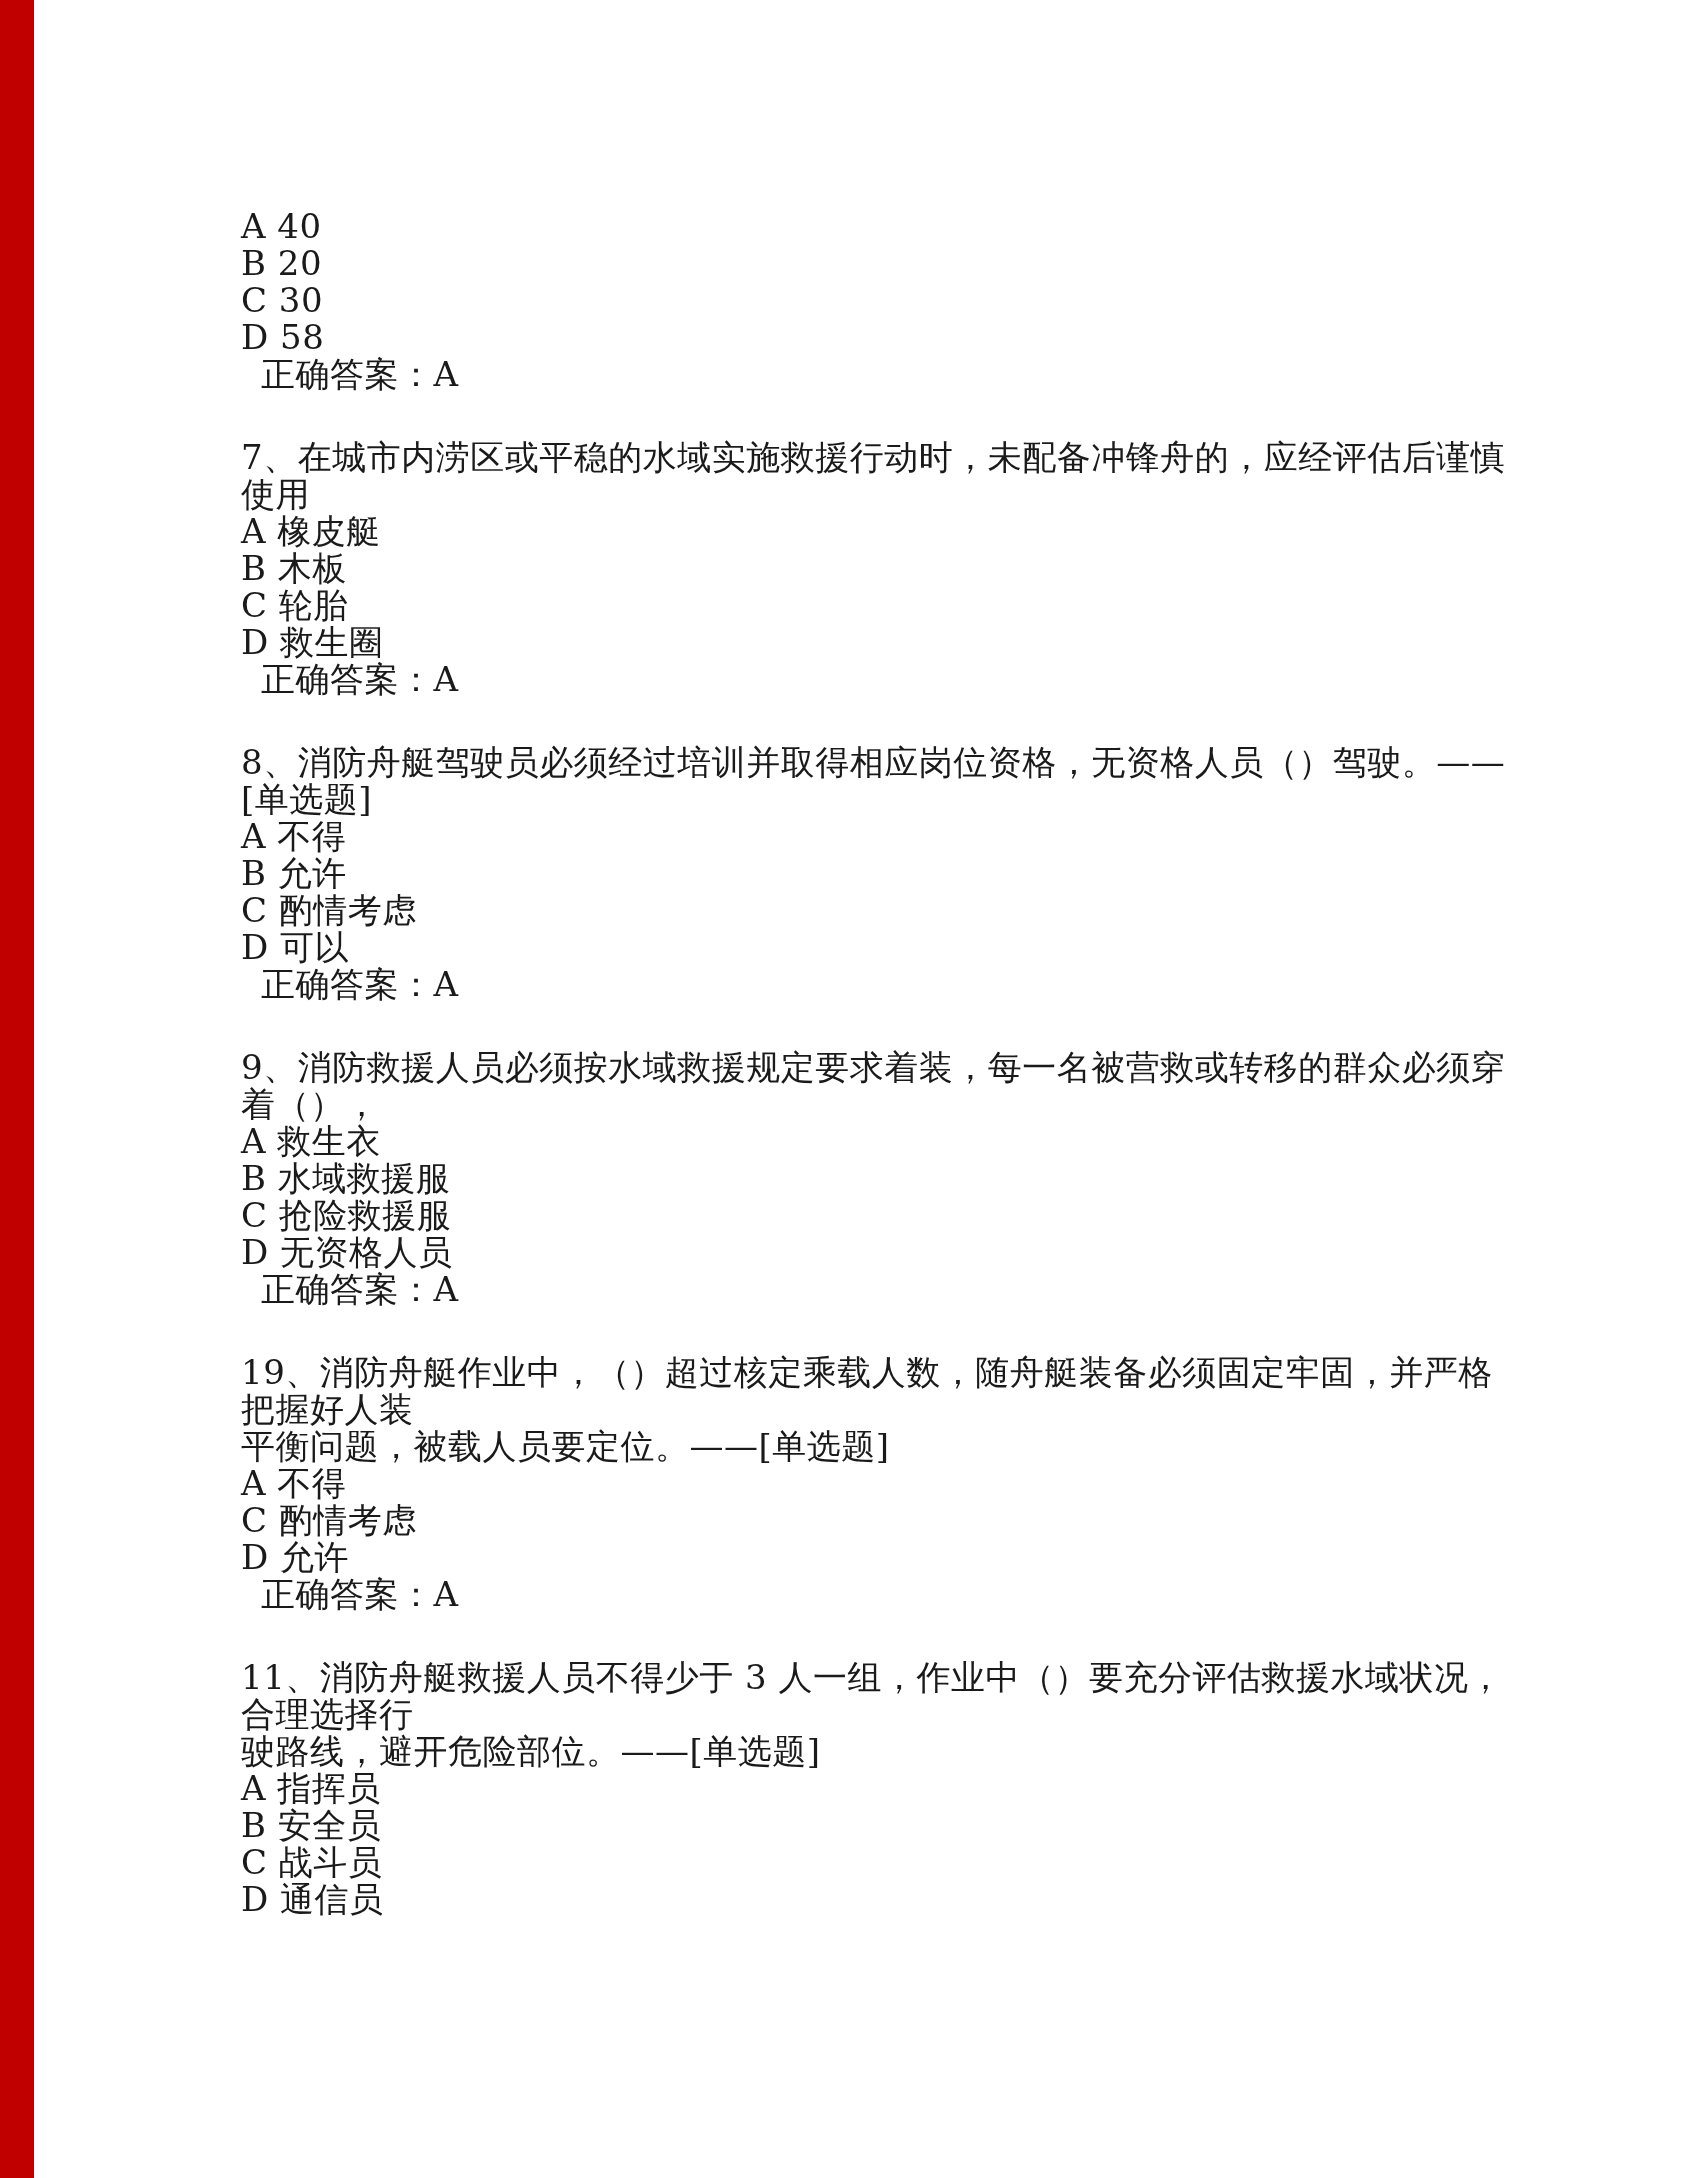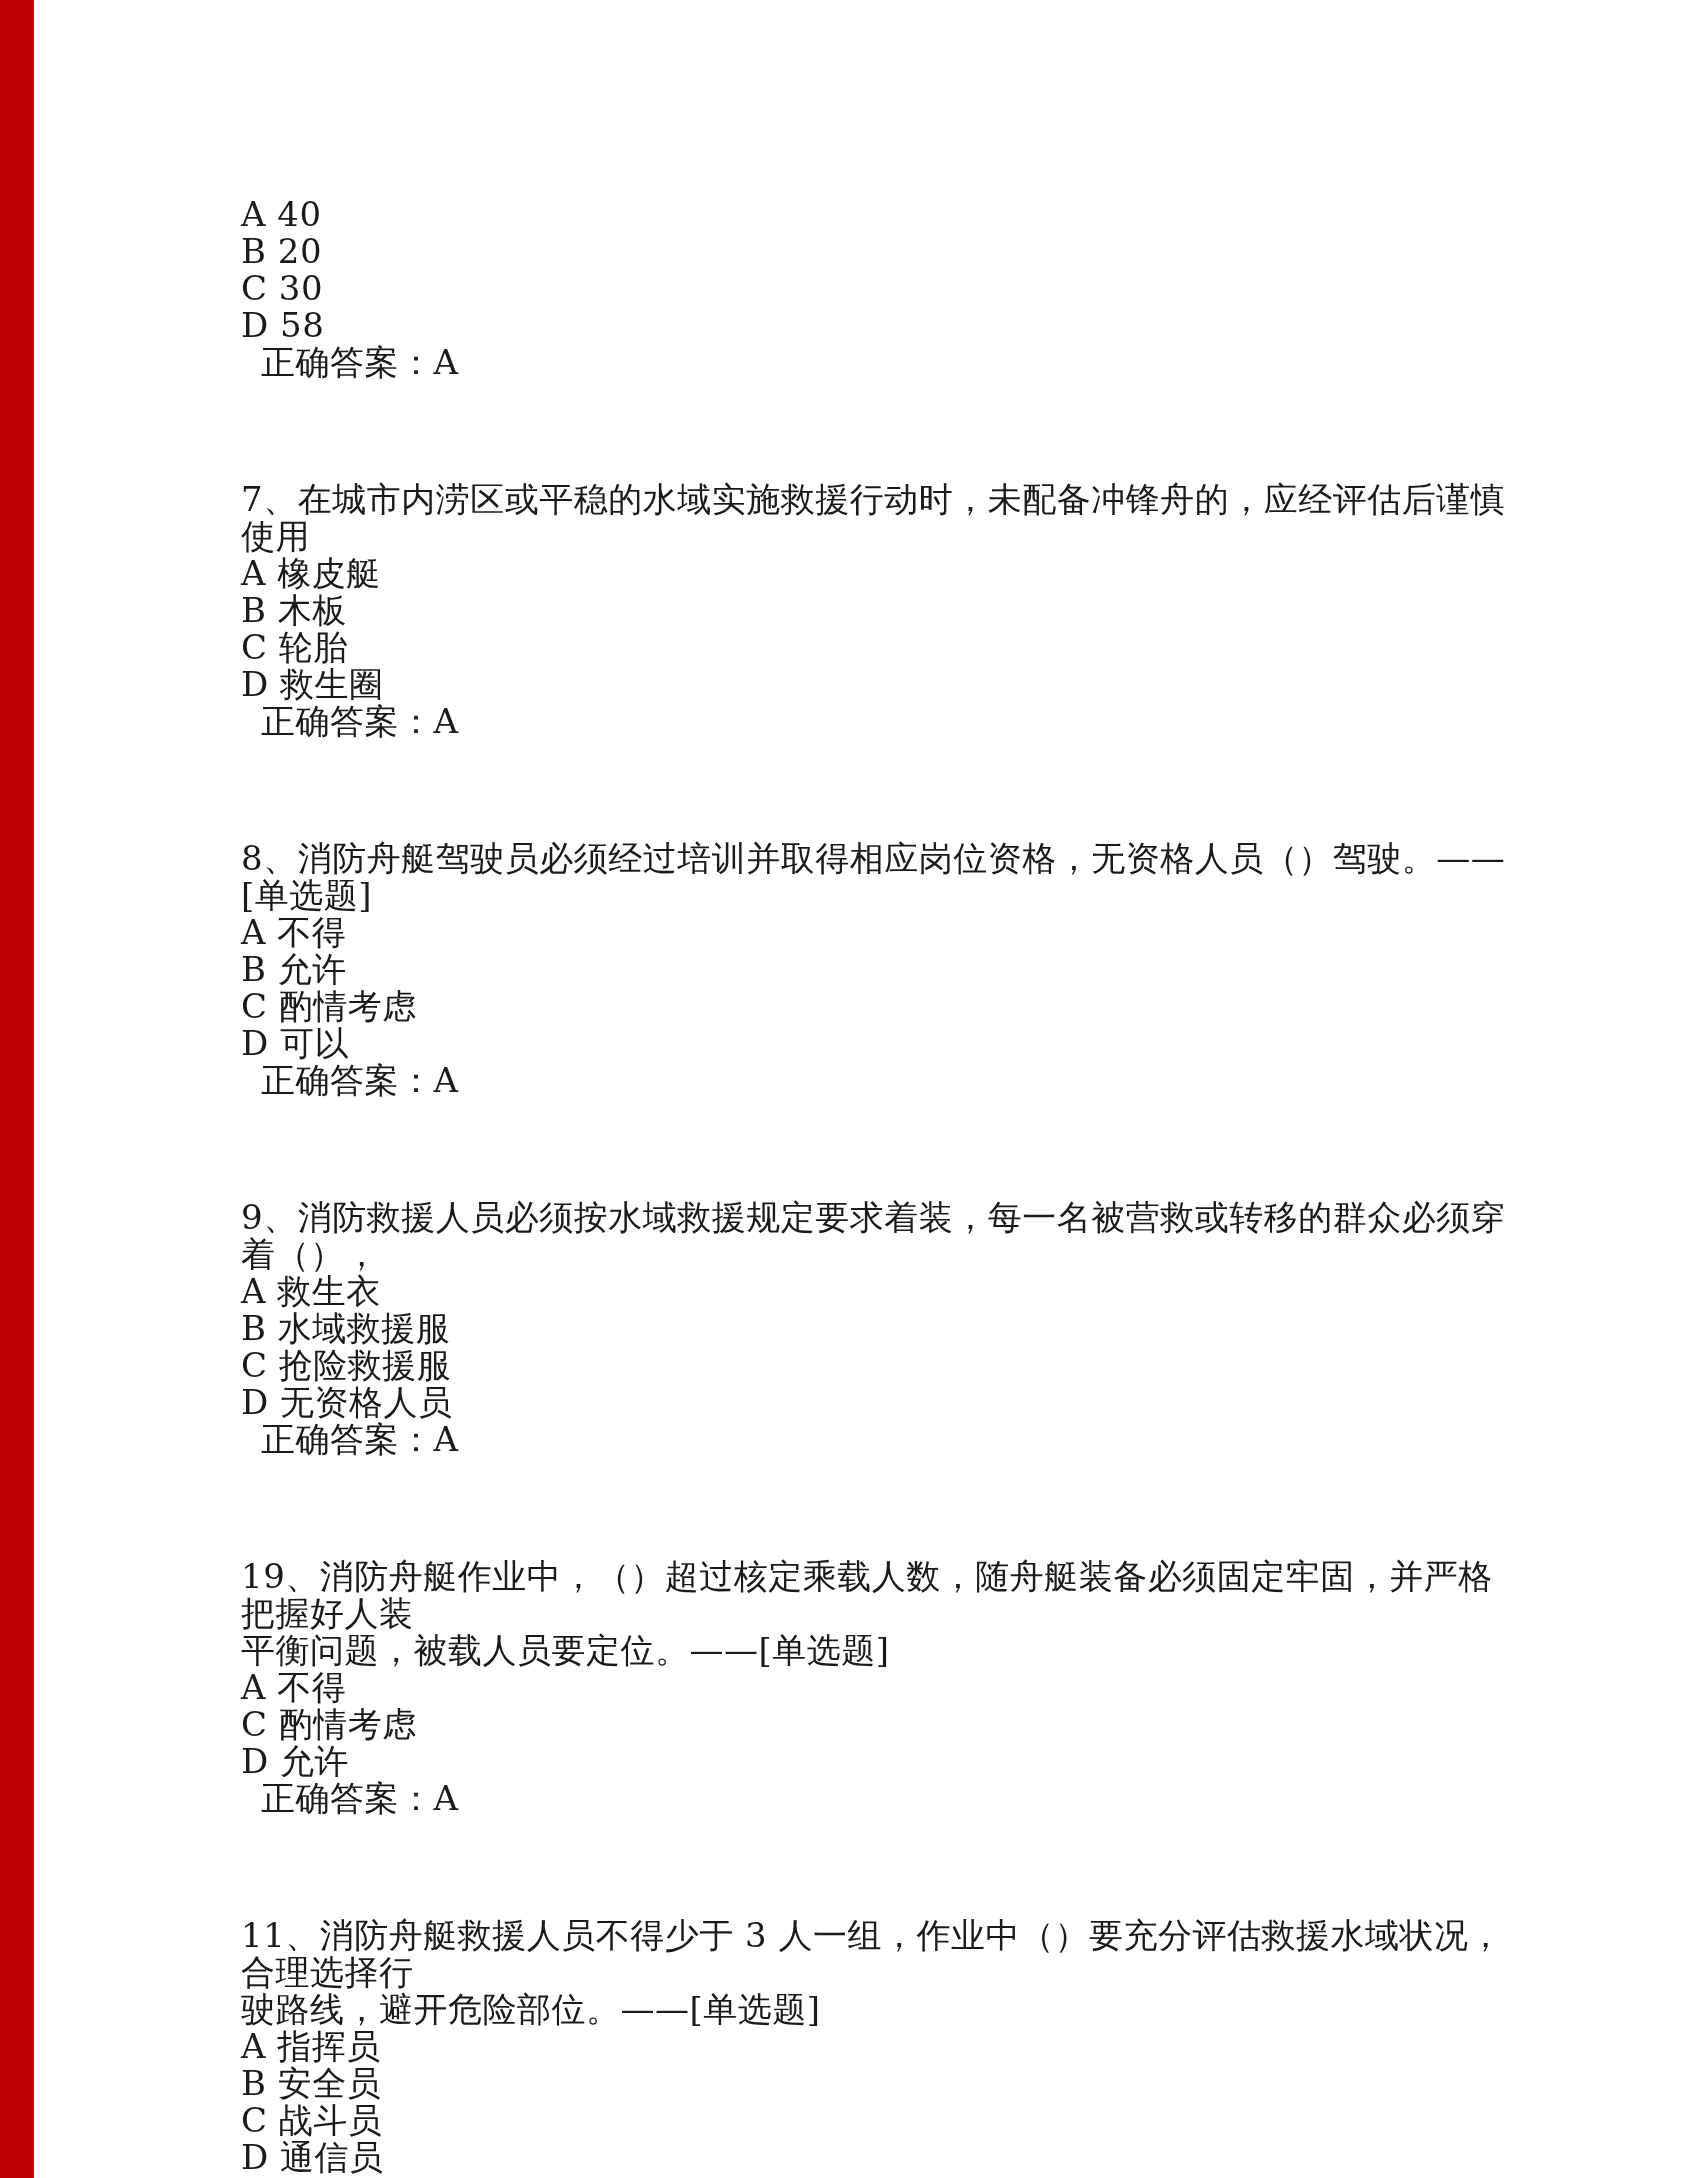--- a/index.html
+++ b/index.html
@@ -12,27 +12,27 @@
     overflow: hidden;
   }
   .accent-bar {
     position: absolute;
     left: 0; top: 0;
     width: 34px; height: 2178px;
     background: #c00000;
   }
   .content {
     position: absolute;
-    left: 241px; top: 196px;
+    left: 241px; top: 208px;
     width: 1279px;
     font-size: 34px;
     line-height: 37px;
     letter-spacing: 0.5px;
   }
-  .qblock + .qblock { margin-top: 100px; }
+  .qblock + .qblock { margin-top: 46px; }
   .qline, .opt { white-space: pre-wrap; }
   .answer { padding-left: 20px; white-space: pre-wrap; }
 </style>
 </head>
 <body>
 
 <div class="accent-bar" style="background: rgb(192, 0, 0);"></div>
 
 <div class="content">
 

